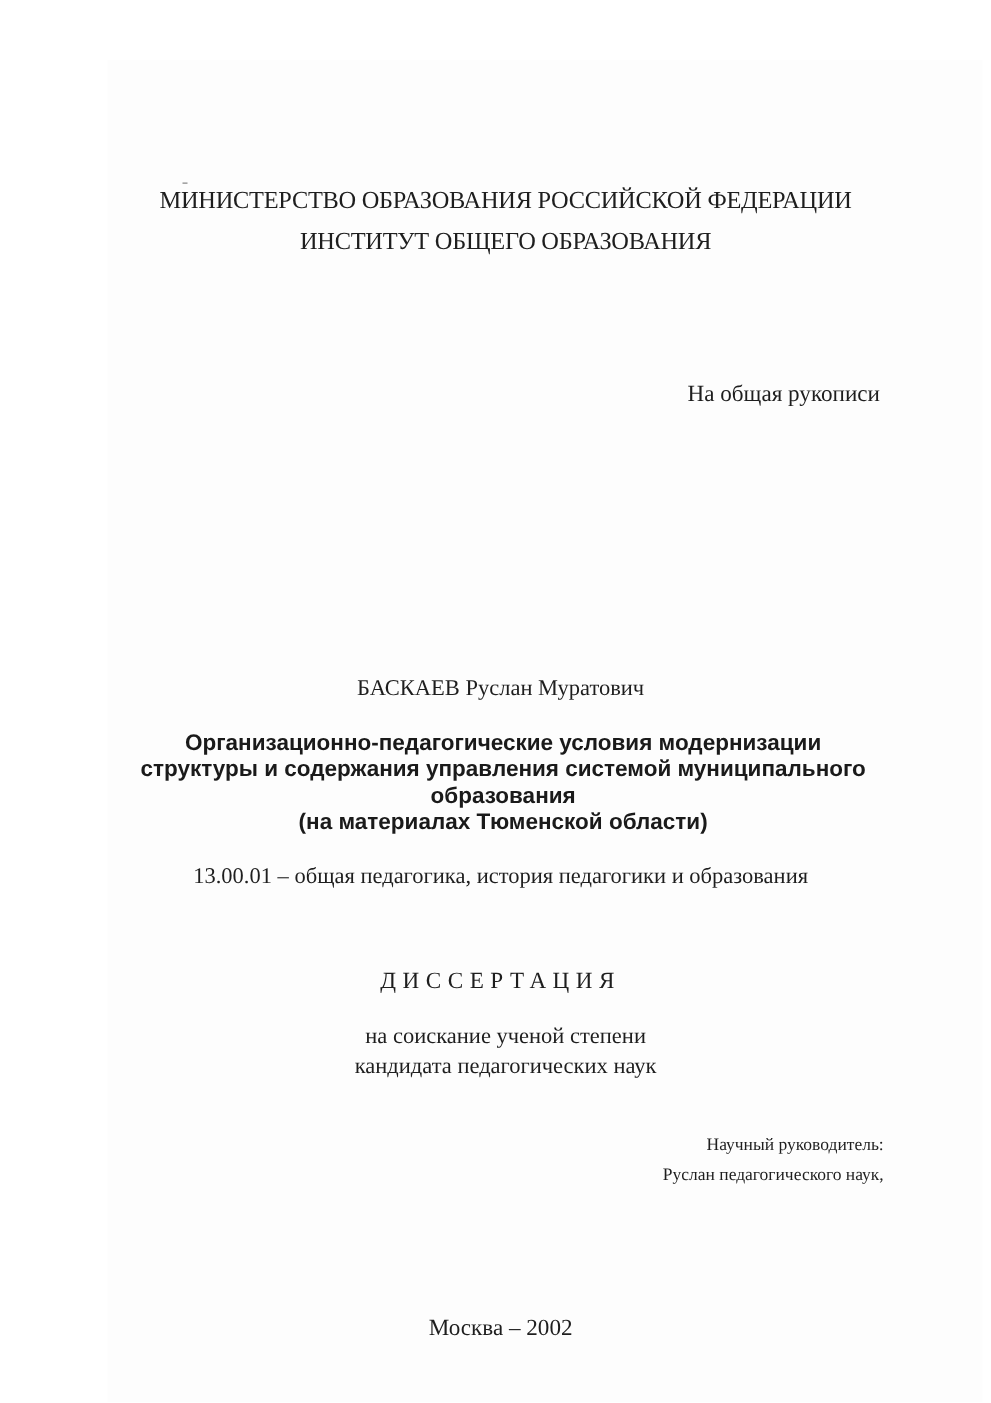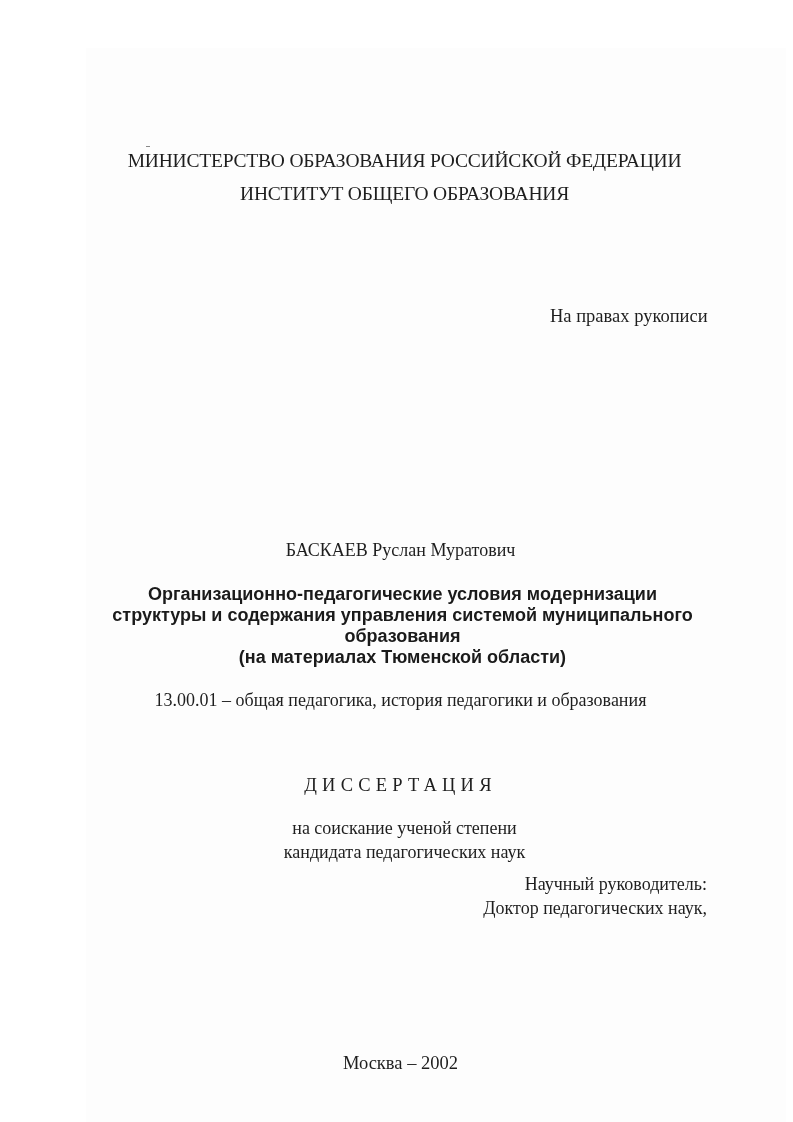--- a/index.html
+++ b/index.html
@@ -55,24 +55,24 @@
       width: 793px;
       text-align: center;
     }
     .title-block div { white-space: nowrap; }
     .specialty { top: 690px; left: 4px; font-size: 18px; }
     .diss { top: 775px; left: 4px; font-size: 18.5px; letter-spacing: 5.2px; }
     .degree1 { top: 818px; left: 8px; font-size: 18px; }
     .degree2 { top: 842px; left: 8px; font-size: 18px; }
     .advisor {
       position: absolute;
-      top: 873px;
+      top: 905px;
       right: 86px;
       text-align: right;
-      font-size: 18px;
+      font-size: 14px;
       line-height: 23.5px;
     }
     .advisor div { white-space: nowrap; }
     .advisor .name { letter-spacing: 0.4px; }
     .city { top: 1053px; left: 4px; font-size: 18.5px; }
     .speck {
       position: absolute;
       width: 4px;
       height: 1px;
       background: #888;
@@ -81,36 +81,36 @@
 </head>
 <body>
 
 <div class="scan"></div>
 
 <div class="speck" style="left:146px;top:146px;"></div>
 
 <div class="line center serif ministry">МИНИСТЕРСТВО ОБРАЗОВАНИЯ РОССИЙСКОЙ ФЕДЕРАЦИИ</div>
 <div class="line center serif institute">ИНСТИТУТ ОБЩЕГО ОБРАЗОВАНИЯ</div>
 
-<div class="line serif manuscript">На правах рукописи</div>
+<div class="line serif manuscript">На общая рукописи</div>
 
 <div class="line center serif author">БАСКАЕВ Руслан Муратович</div>
 
 <div class="title-block sans-bold">
   <div>Организационно-педагогические условия модернизации</div>
   <div>структуры и содержания управления системой муниципального</div>
   <div>образования</div>
   <div>(на материалах Тюменской области)</div>
 </div>
 
 <div class="line center serif specialty">13.00.01 – общая педагогика, история педагогики и образования</div>
 
 <div class="line center serif diss">ДИССЕРТАЦИЯ</div>
 
 <div class="line center serif degree1">на соискание ученой степени</div>
 <div class="line center serif degree2">кандидата педагогических наук</div>
 
 <div class="advisor serif">
   <div>Научный руководитель:</div>
-  <div>Доктор педагогических наук,</div>
+  <div>Руслан педагогического наук,</div>
 </div>
 
 <div class="line center serif city">Москва – 2002</div>
 
 </body></html>

